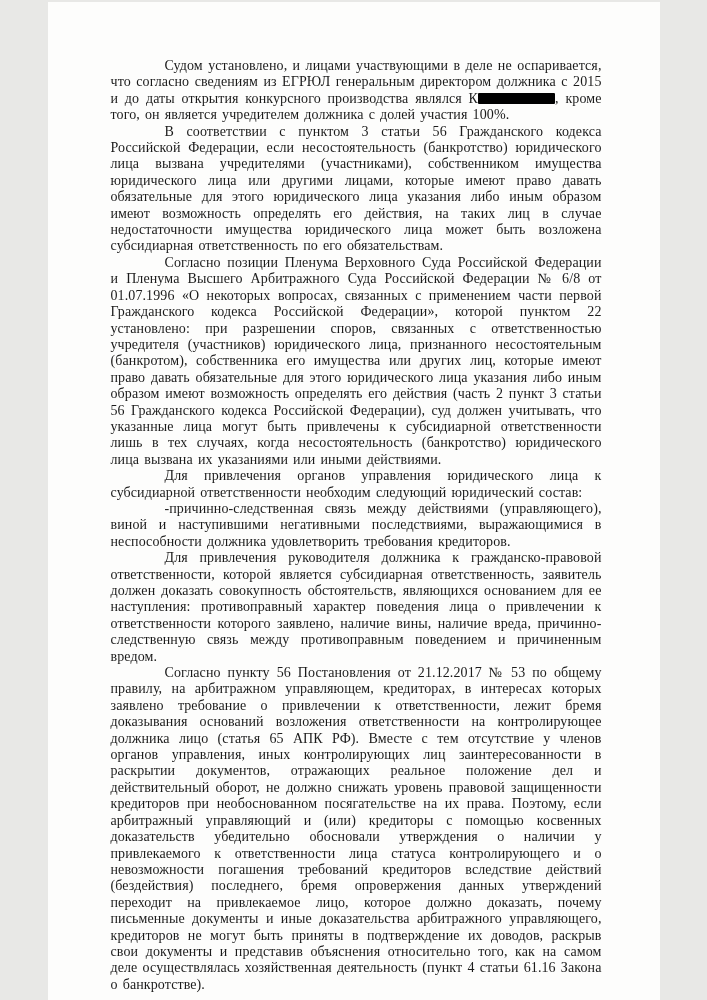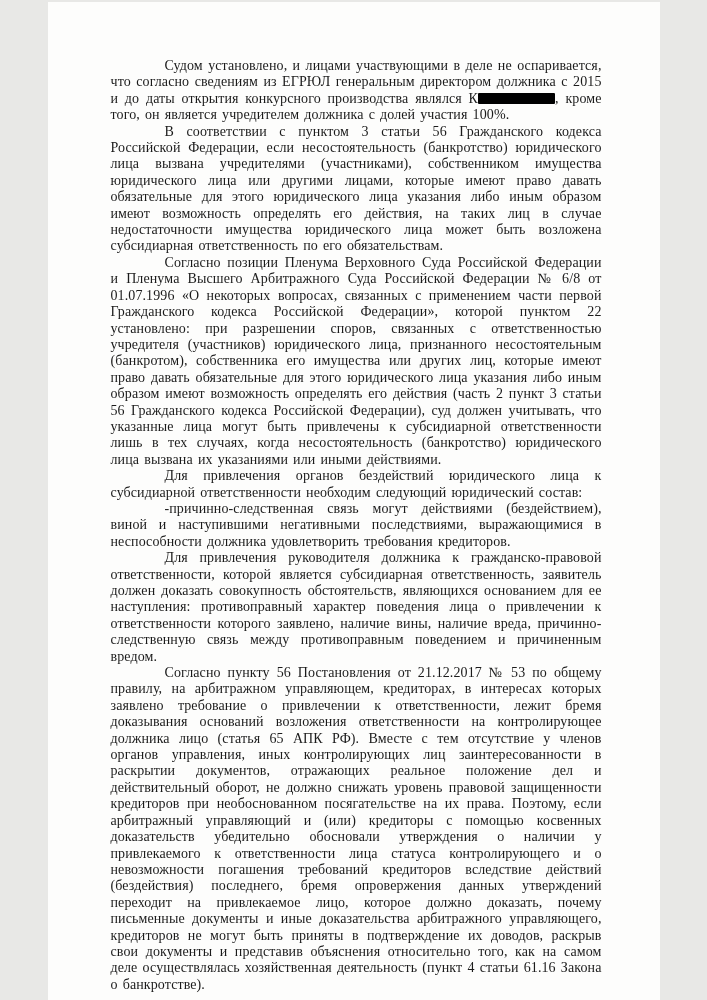--- a/index.html
+++ b/index.html
@@ -40,18 +40,18 @@
   }
 </style>
 </head>
 <body>
 
 <div class="page">
   <div class="doc-body">
       <p class="para">Судом установлено, и лицами участвующими в деле не оспаривается, что согласно сведениям из ЕГРЮЛ генеральным директором должника с 2015 и до даты открытия конкурсного производства являлся К<span class="redaction" style="width: 77px;"></span>, кроме того, он является учредителем должника с долей участия 100%.</p>
       <p class="para">В соответствии с пунктом 3 статьи 56 Гражданского кодекса Российской Федерации, если несостоятельность (банкротство) юридического лица вызвана учредителями (участниками), собственником имущества юридического лица или другими лицами, которые имеют право давать обязательные для этого юридического лица указания либо иным образом имеют возможность определять его действия, на таких лиц в случае недостаточности имущества юридического лица может быть возложена субсидиарная ответственность по его обязательствам.</p>
       <p class="para">Согласно позиции Пленума Верховного Суда Российской Федерации и Пленума Высшего Арбитражного Суда Российской Федерации № 6/8 от 01.07.1996 «О некоторых вопросах, связанных с применением части первой Гражданского кодекса Российской Федерации», которой пунктом 22 установлено: при разрешении споров, связанных с ответственностью учредителя (участников) юридического лица, признанного несостоятельным (банкротом), собственника его имущества или других лиц, которые имеют право давать обязательные для этого юридического лица указания либо иным образом имеют возможность определять его действия (часть 2 пункт 3 статьи 56 Гражданского кодекса Российской Федерации), суд должен учитывать, что указанные лица могут быть привлечены к субсидиарной ответственности лишь в тех случаях, когда несостоятельность (банкротство) юридического лица вызвана их указаниями или иными действиями.</p>
-      <p class="para">Для привлечения органов бездействий юридического лица к субсидиарной ответственности необходим следующий юридический состав:</p>
-      <p class="para">-причинно-следственная связь могут действиями (бездействием), виной и наступившими негативными последствиями, выражающимися в неспособности должника удовлетворить требования кредиторов.</p>
+      <p class="para">Для привлечения органов управления юридического лица к субсидиарной ответственности необходим следующий юридический состав:</p>
+      <p class="para">-причинно-следственная связь между действиями (управляющего), виной и наступившими негативными последствиями, выражающимися в неспособности должника удовлетворить требования кредиторов.</p>
       <p class="para">Для привлечения руководителя должника к гражданско-правовой ответственности, которой является субсидиарная ответственность, заявитель должен доказать совокупность обстоятельств, являющихся основанием для ее наступления: противоправный характер поведения лица о привлечении к ответственности которого заявлено, наличие вины, наличие вреда, причинно-следственную связь между противоправным поведением и причиненным вредом.</p>
       <p class="para">Согласно пункту 56 Постановления от 21.12.2017 № 53 по общему правилу, на арбитражном управляющем, кредиторах, в интересах которых заявлено требование о привлечении к ответственности, лежит бремя доказывания оснований возложения ответственности на контролирующее должника лицо (статья 65 АПК РФ). Вместе с тем отсутствие у членов органов управления, иных контролирующих лиц заинтересованности в раскрытии документов, отражающих реальное положение дел и действительный оборот, не должно снижать уровень правовой защищенности кредиторов при необоснованном посягательстве на их права. Поэтому, если арбитражный управляющий и (или) кредиторы с помощью косвенных доказательств убедительно обосновали утверждения о наличии у привлекаемого к ответственности лица статуса контролирующего и о невозможности погашения требований кредиторов вследствие действий (бездействия) последнего, бремя опровержения данных утверждений переходит на привлекаемое лицо, которое должно доказать, почему письменные документы и иные доказательства арбитражного управляющего, кредиторов не могут быть приняты в подтверждение их доводов, раскрыв свои документы и представив объяснения относительно того, как на самом деле осуществлялась хозяйственная деятельность (пункт 4 статьи 61.16 Закона о банкротстве).</p>
     </div>
 </div>
 
 </body></html>

